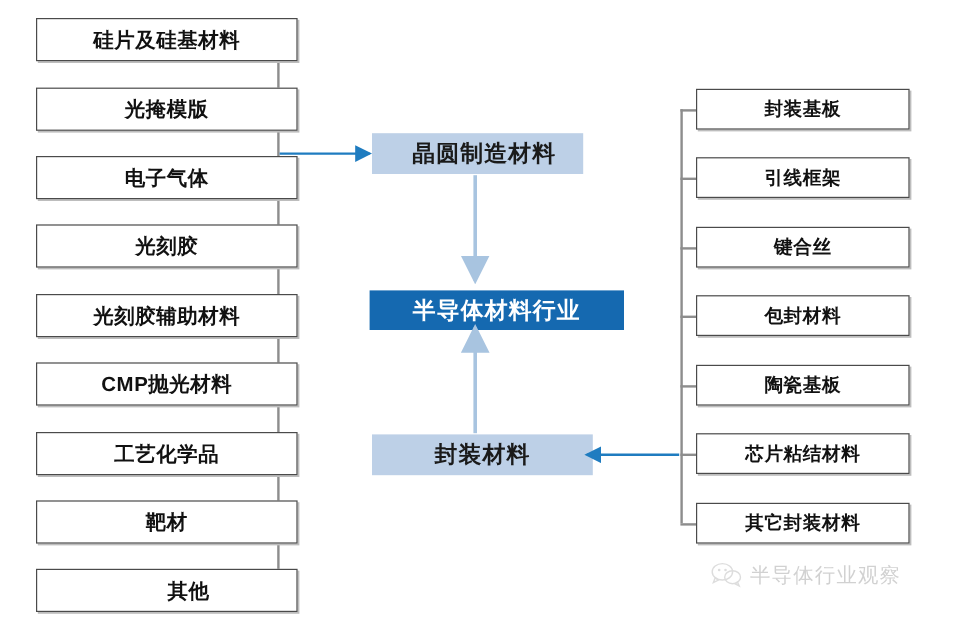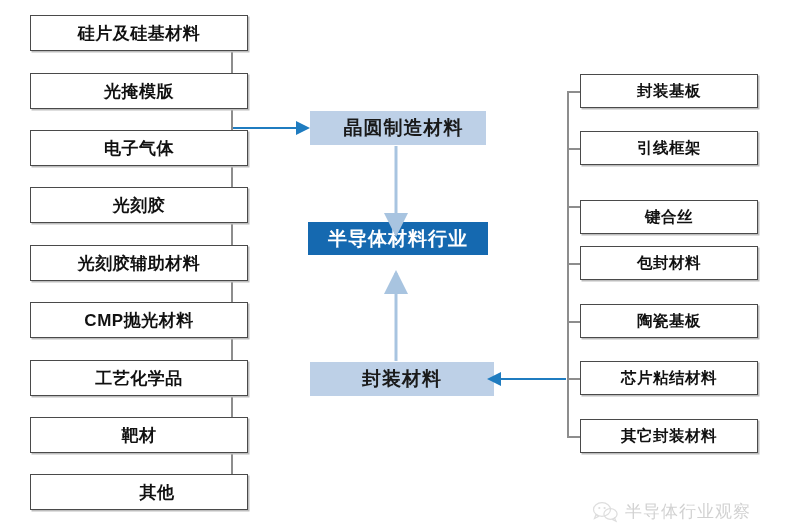--- a/index.html
+++ b/index.html
@@ -83,23 +83,23 @@
     left: 0;
     top: 0;
     width: 797px;
     height: 526px;
     pointer-events: none;
   }
   
   #watermark {
     position: absolute;
     left: 592px;
-    top: 500px;
+    top: 468px;
     display: flex;
-    align-items: flex-end;
+    align-items: flex-start;
     gap: 7px;
     opacity: 0.45;
   }
   #watermark .wm-text {
     font-size: 17px;
     color: #9a9a9a;
     letter-spacing: 1px;
     white-space: nowrap;
   }
 </style>
@@ -155,41 +155,41 @@
   <div class="leaf leaf-left" style="top:474px;padding-left:36px;">
       <span>其他</span>
     </div>
 
   <div class="leaf leaf-right" style="top:74px;">
       <span>封装基板</span>
     </div>
   <div class="leaf leaf-right" style="top:131px;">
       <span>引线框架</span>
     </div>
-  <div class="leaf leaf-right" style="top:189px;margin-top:11px;">
+  <div class="leaf leaf-right" style="top:189px;">
       <span>键合丝</span>
     </div>
   <div class="leaf leaf-right" style="top:246px;">
       <span>包封材料</span>
     </div>
   <div class="leaf leaf-right" style="top:304px;">
       <span>陶瓷基板</span>
     </div>
   <div class="leaf leaf-right" style="top:361px;">
       <span>芯片粘结材料</span>
     </div>
   <div class="leaf leaf-right" style="top:419px;">
       <span>其它封装材料</span>
     </div>
 
   <div class="node node-light" style="left:310px; top:111px; width:176px; height:34px;padding-left:11px;">
     <span>晶圆制造材料</span>
   </div>
 
-  <div class="node node-dark" style="left:308px; top:222px; width:180px; height:33px;">
+  <div class="node node-dark" style="left:308px; top:242px; width:212px; height:33px;">
     <span>半导体材料行业</span>
   </div>
 
   <div class="node node-light" style="left:310px; top:362px; width:184px; height:34px;">
     <span>封装材料</span>
   </div>
 
   <svg id="arrows" viewBox="0 0 797 526">
     <defs>
       <marker id="headBlueR" markerWidth="7" markerHeight="7" refX="6" refY="3.5" orient="auto">

